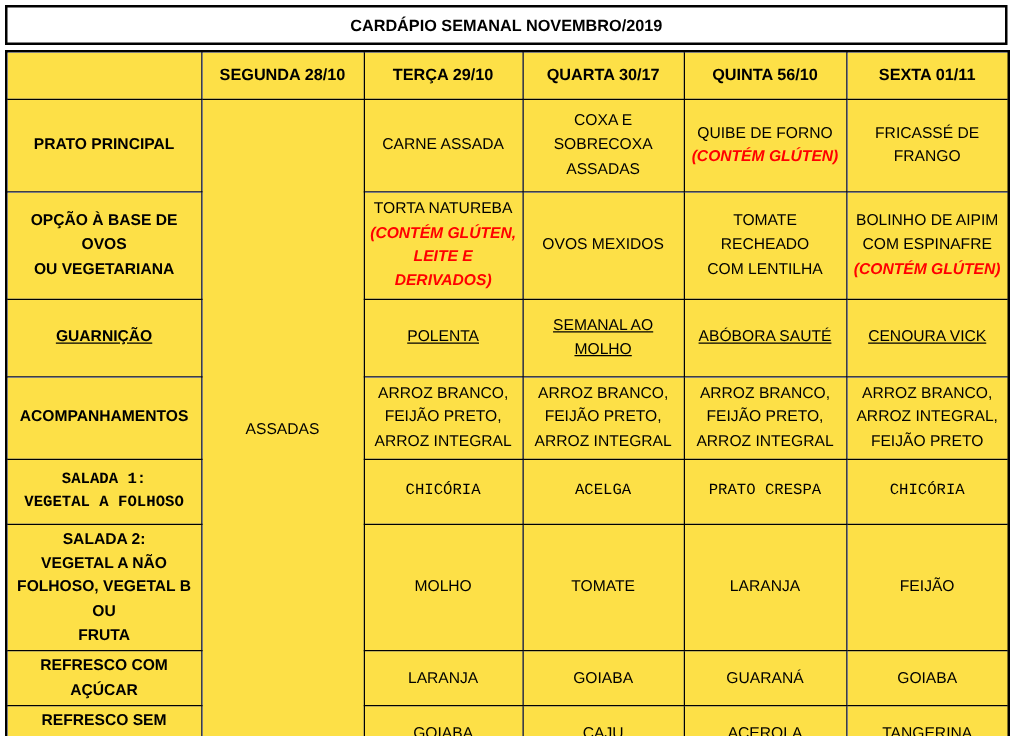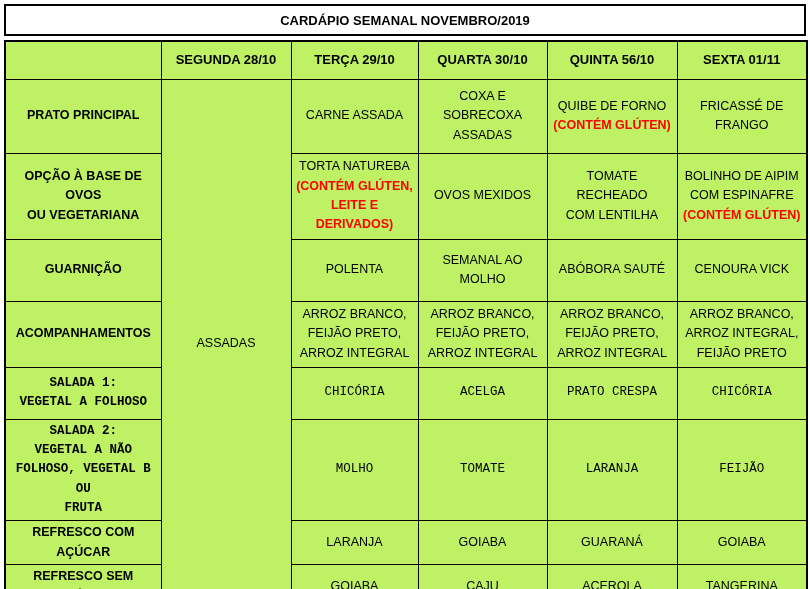--- a/index.html
+++ b/index.html
@@ -31,21 +31,21 @@
     border: 2px solid #000000;
     background: #ffffff;
   }
   table.menu th, table.menu td {
     border: 1px solid #000000;
     text-align: center;
     vertical-align: middle;
     padding: 2px 3px;
     font-size: 12.5px;
     line-height: 1.55;
-    background: #bef264;
+    background: #fde047;
     overflow: hidden;
   }
   table.menu th {
     font-weight: bold;
     font-size: 13px;
   }
   table.menu th.row-label {
     font-size: 12.5px;
   }
   table.menu td {
@@ -54,28 +54,29 @@
   td.feriado {
     font-weight: bold;
   }
   .cell-text, .allergen, .label-text {
     white-space: pre-line;
   }
   .allergen {
     display: block;
     color: #FF0000;
     font-weight: bold;
+    font-style: italic;
   }
   tr.hdr  { height: 38px; }
   tr.r1 { height: 74px; }
   tr.r2 { height: 86px; }
-  tr.r3 { height: 62px; }
+  tr.r3 { height: 62px; text-decoration: underline; }
   tr.r4 { height: 66px; }
   tr.r5 { height: 52px; font-family: Liberation Mono, monospace; }
-  tr.r6 { height: 84px; font-family: Liberation Mono, monospace; }
+  tr.r6 { height: 84px; }
   tr.r7 { height: 38px; }
   tr.r8 { height: 42px; }
 </style>
 </head>
 <body>
 
 <div class="page">
 
   <div class="title-bar">CARDÁPIO SEMANAL NOVEMBRO/2019</div>
 
@@ -87,21 +88,21 @@
       <col style="width:129px">
       <col style="width:130px">
       <col style="width:130px">
     </colgroup>
 
     <tbody>
         <tr class="hdr">
       <th class="corner"></th>
       <th>SEGUNDA 28/10</th>
       <th>TERÇA 29/10</th>
-      <th>QUARTA 30/10</th>
+      <th>QUARTA 30/17</th>
       <th>QUINTA 56/10</th>
       <th>SEXTA 01/11</th>
     </tr>
 
     <tr class="r1">
       <th class="row-label"><span class="label-text">PRATO PRINCIPAL</span></th>
       <td class="feriado" rowspan="8"><span class="cell-text">ASSADAS</span></td>
       <td><span class="cell-text">CARNE ASSADA</span><span class="allergen"></span></td>
       <td><span class="cell-text">COXA E SOBRECOXA
 ASSADAS</span><span class="allergen"></span></td>

